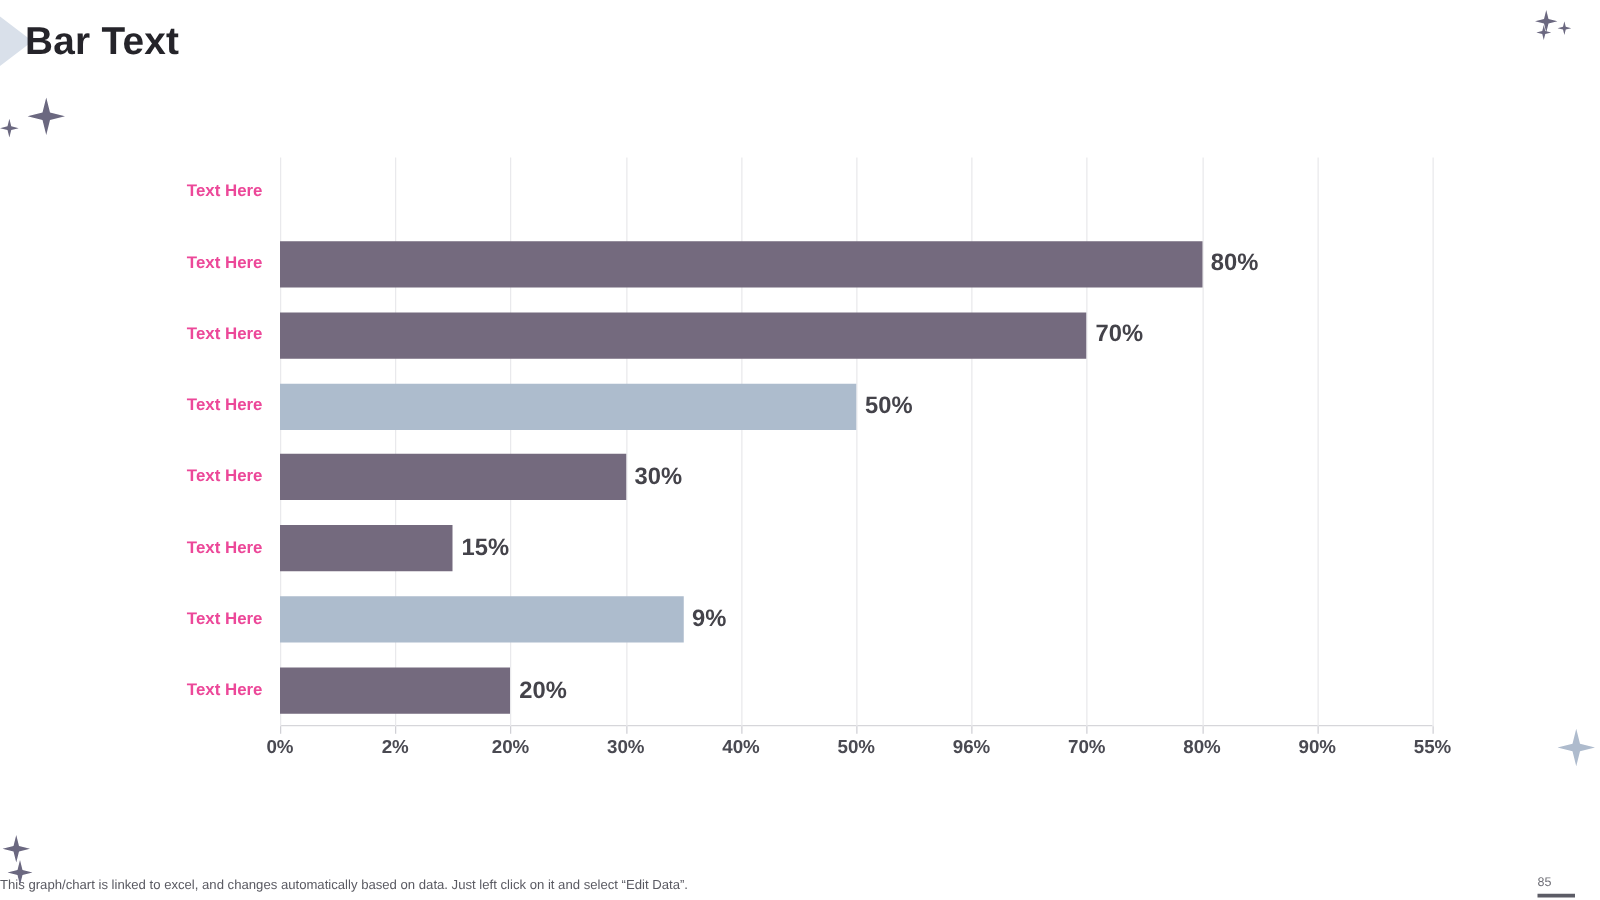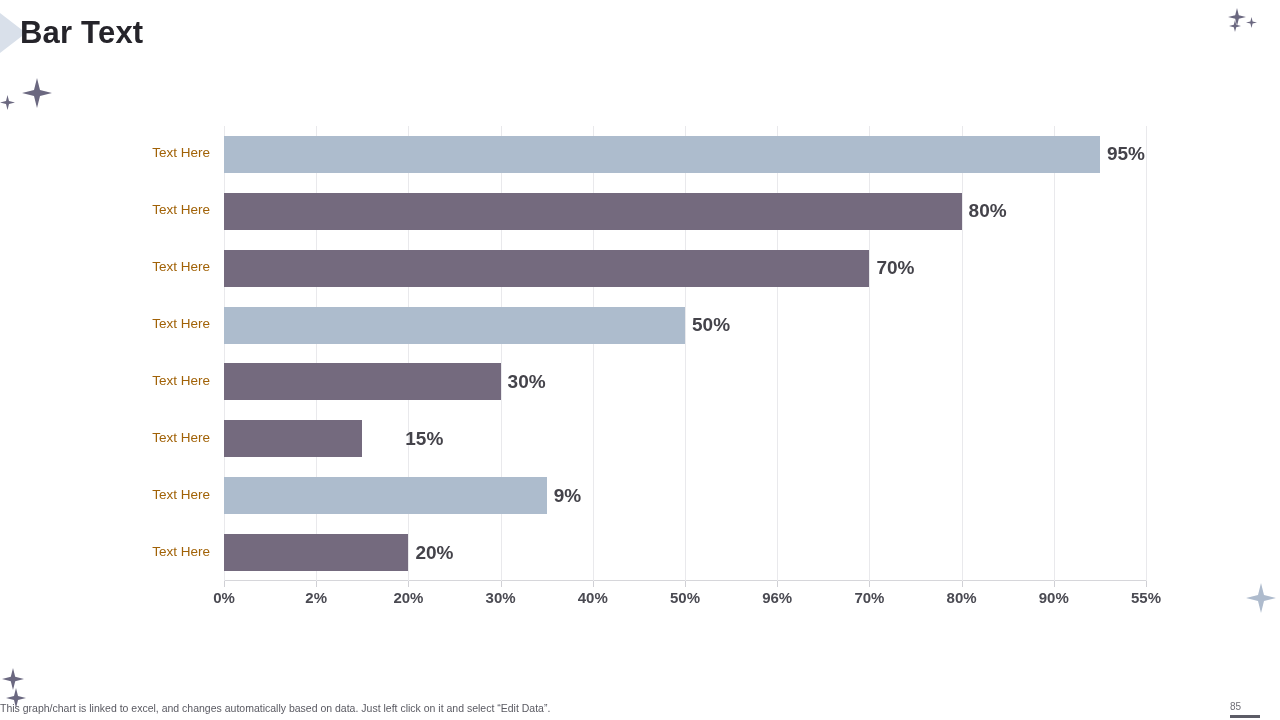--- a/index.html
+++ b/index.html
@@ -44,22 +44,22 @@
   .cat-col {
     position: absolute; left: 0; top: 0;
     width: 82px; height: 455px;
   }
   .cat-label {
     position: absolute;
     width: 82px;
     text-align: right;
     padding-right: 8px;
     font-size: 13.5px;
-    font-weight: 400;
-    color: #a16207;
+    font-weight: 700;
+    color: #ec4899;
     white-space: nowrap;
   }
   .plot {
     position: absolute;
     left: 88px; top: 0px;
     width: 922px; height: 455px;
   }
   .gridline {
     position: absolute; top: 0; bottom: 0;
     width: 1px; background: #e9e9ec;
@@ -204,43 +204,39 @@
         <div class="gridline" style="left: 553.2px;"></div>
         <div class="tick" style="left: 553.2px;"></div>
         <div class="gridline" style="left: 645.4px;"></div>
         <div class="tick" style="left: 645.4px;"></div>
         <div class="gridline" style="left: 737.6px;"></div>
         <div class="tick" style="left: 737.6px;"></div>
         <div class="gridline" style="left: 829.8px;"></div>
         <div class="tick" style="left: 829.8px;"></div>
         <div class="gridline" style="left: 922px;"></div>
         <div class="tick" style="left: 922px;"></div>
-        <div class="bar-row" style="top: 9.9375px; width: 922px;">
-          <div class="bar" style="width: 875.9px; background: rgb(173, 188, 205);"></div>
-          <div class="bar-value" style="left: 875.9px;">95%</div>
-        </div>
         <div class="bar-row" style="top: 66.8125px; width: 922px;">
           <div class="bar" style="width: 737.6px; background: rgb(116, 106, 126);"></div>
           <div class="bar-value" style="left: 737.6px;">80%</div>
         </div>
         <div class="bar-row" style="top: 123.688px; width: 922px;">
           <div class="bar" style="width: 645.4px; background: rgb(116, 106, 126);"></div>
           <div class="bar-value" style="left: 645.4px;">70%</div>
         </div>
         <div class="bar-row" style="top: 180.562px; width: 922px;">
           <div class="bar" style="width: 461px; background: rgb(173, 188, 205);"></div>
           <div class="bar-value" style="left: 461px;">50%</div>
         </div>
         <div class="bar-row" style="top: 237.438px; width: 922px;">
           <div class="bar" style="width: 276.6px; background: rgb(116, 106, 126);"></div>
           <div class="bar-value" style="left: 276.6px;">30%</div>
         </div>
         <div class="bar-row" style="top: 294.312px; width: 922px;">
           <div class="bar" style="width: 138.3px; background: rgb(116, 106, 126);"></div>
-          <div class="bar-value" style="left: 138.3px; margin-left: 36px;">15%</div>
+          <div class="bar-value" style="left: 138.3px;">15%</div>
         </div>
         <div class="bar-row" style="top: 351.188px; width: 922px;">
           <div class="bar" style="width: 322.7px; background: rgb(173, 188, 205);"></div>
           <div class="bar-value" style="left: 322.7px;">9%</div>
         </div>
         <div class="bar-row" style="top: 408.062px; width: 922px;">
           <div class="bar" style="width: 184.4px; background: rgb(116, 106, 126);"></div>
           <div class="bar-value" style="left: 184.4px;">20%</div>
         </div>
       </div>

